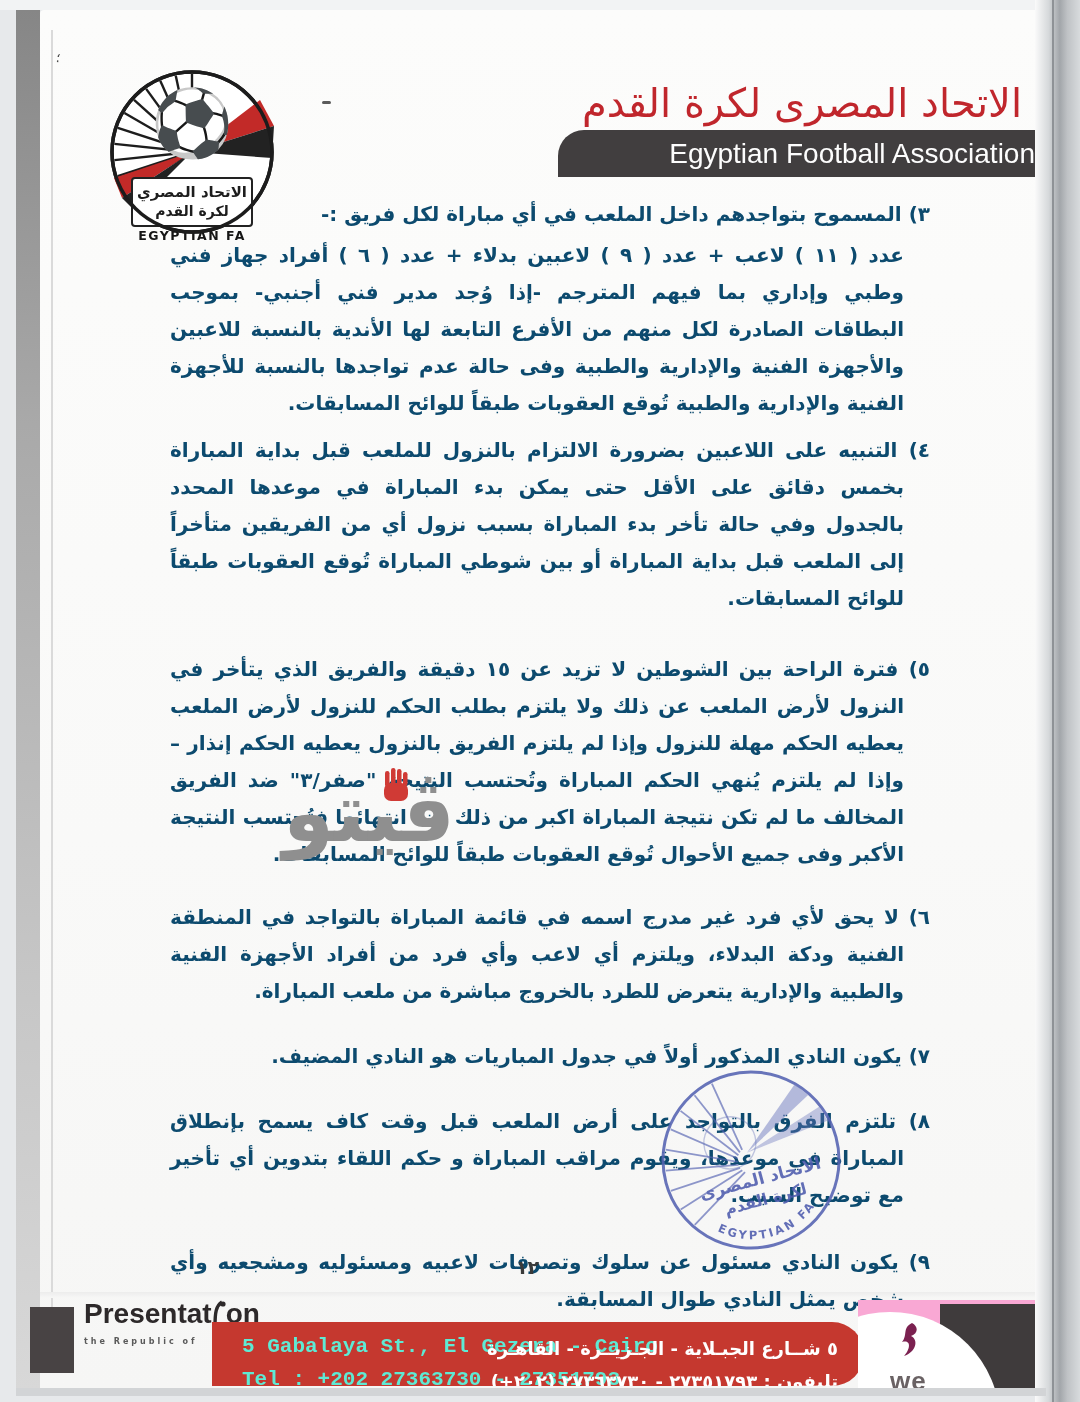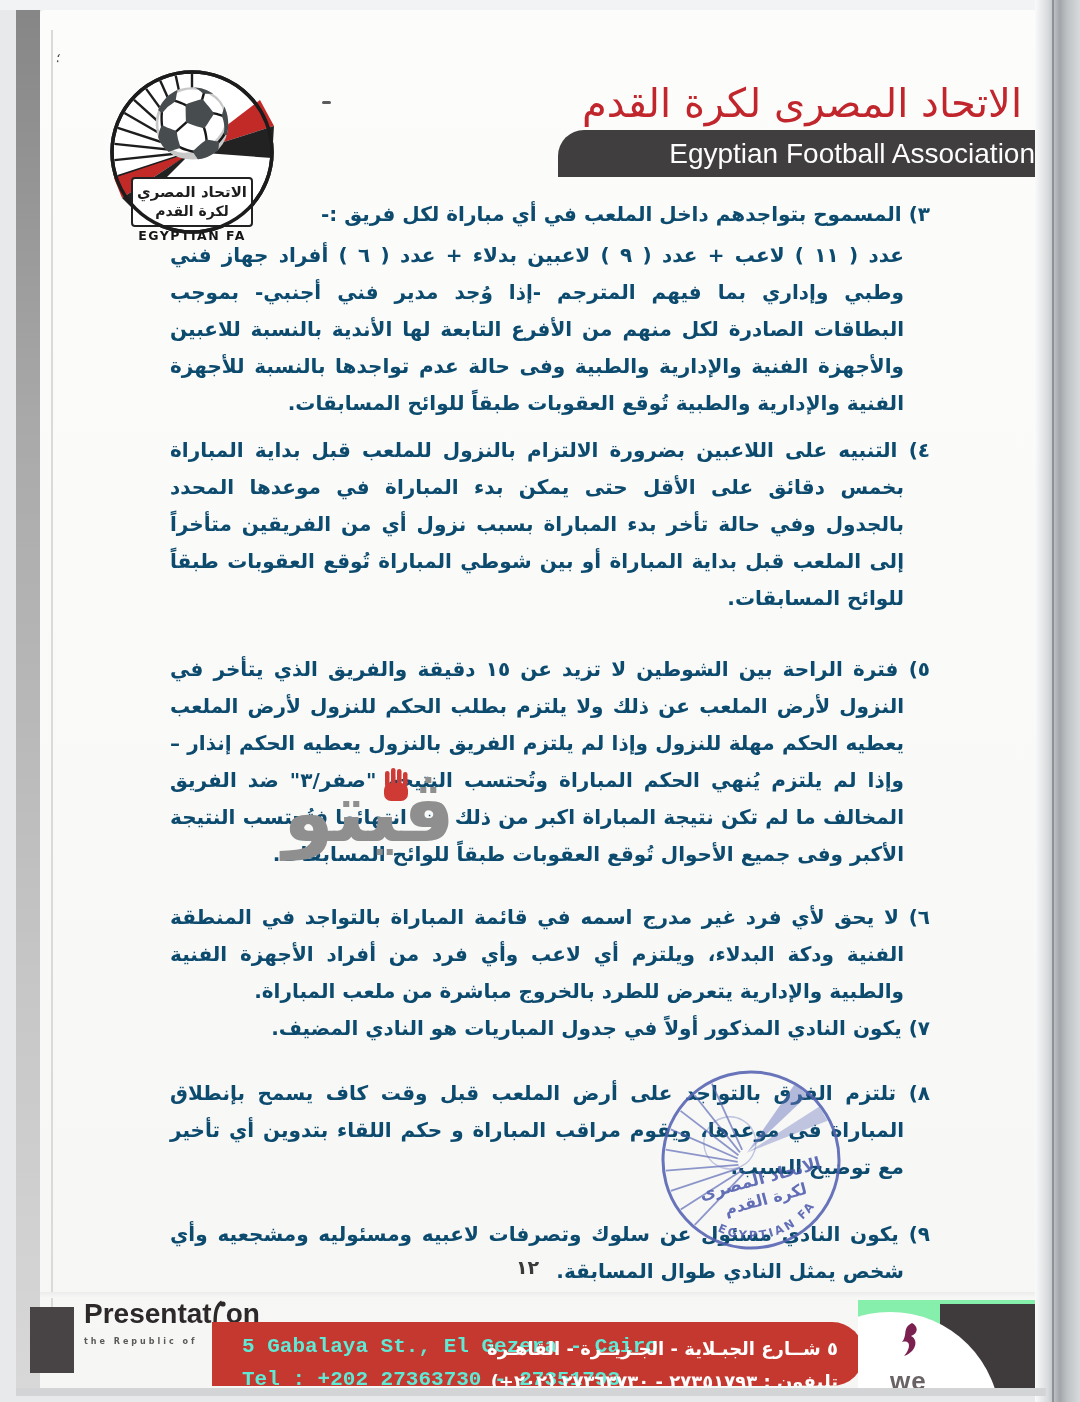--- a/index.html
+++ b/index.html
@@ -60,21 +60,21 @@
                    font-family:"Liberation Sans",sans-serif;}
   .pres-falcon{position:absolute;left:128px;top:46px;}
 
   .ft-band{position:absolute;left:212px;top:1322px;width:652px;height:64px;background:#c5382f;
            border-radius:0 34px 34px 0;overflow:hidden;}
   .ft-en{position:absolute;left:30px;top:8px;color:#5eead4;font-family:Liberation Mono, monospace;
          font-weight:700;font-size:21px;line-height:33px;white-space:nowrap;}
   .ft-ar{position:absolute;right:26px;top:10px;color:#fff;direction:rtl;text-align:right;
          font-weight:700;font-size:18px;line-height:33px;white-space:nowrap;}
 
-  .we-logo{position:absolute;left:858px;top:1300px;width:177px;height:88px;overflow:hidden;background:#86efac;}
+  .we-logo{position:absolute;left:858px;top:1300px;width:177px;height:88px;overflow:hidden;background:#f9a8d4;}
   .we-dark{position:absolute;left:82px;top:4px;width:95px;height:84px;background:#3f3b3c;}
   .we-circle{position:absolute;left:-78px;top:12px;width:220px;height:220px;border-radius:50%;background:#fff;}
   .we-flame{position:absolute;left:38px;top:22px;}
   .we-text{position:absolute;left:32px;top:66px;color:#6a6264;font-weight:700;font-size:26px;
            font-family:"Liberation Sans",sans-serif;letter-spacing:1px;}
 </style>
 </head>
 <body>
 
 <div class="scan">
@@ -116,21 +116,21 @@
   <div class="hdr-bar">
     <span>Egyptian Football Association</span>
   </div>
 
   <div class="clauses">
       <p class="clause" style="margin-top: 0px;"><span class="cnum">٣) </span>المسموح بتواجدهم داخل الملعب في أي مباراة لكل فريق :-</p>
       <p class="clause cont" style="margin-top: 4px;">عدد ( ١١ ) لاعب + عدد ( ٩ ) لاعبين بدلاء + عدد ( ٦ ) أفراد جهاز فني وطبي وإداري بما فيهم المترجم -إذا وُجد مدير فني أجنبي- بموجب البطاقات الصادرة لكل منهم من الأفرع التابعة لها الأندية بالنسبة للاعبين والأجهزة الفنية والإدارية والطبية وفى حالة عدم تواجدها بالنسبة للأجهزة الفنية والإدارية والطبية تُوقع العقوبات طبقاً للوائح المسابقات.</p>
       <p class="clause" style="margin-top: 10px;"><span class="cnum">٤) </span>التنبيه على اللاعبين بضرورة الالتزام بالنزول للملعب قبل بداية المباراة بخمس دقائق على الأقل حتى يمكن بدء المباراة في موعدها المحدد بالجدول وفي حالة تأخر بدء المباراة بسبب نزول أي من الفريقين متأخراً إلى الملعب قبل بداية المباراة أو بين شوطي المباراة تُوقع العقوبات طبقاً للوائح المسابقات.</p>
       <p class="clause" style="margin-top: 34px;"><span class="cnum">٥) </span>فترة الراحة بين الشوطين لا تزيد عن ١٥ دقيقة والفريق الذي يتأخر في النزول لأرض الملعب عن ذلك ولا يلتزم بطلب الحكم للنزول لأرض الملعب يعطيه الحكم مهلة للنزول وإذا لم يلتزم الفريق بالنزول يعطيه الحكم إنذار – وإذا لم يلتزم يُنهي الحكم المباراة وتُحتسب النتيجة "صفر/٣" ضد الفريق المخالف ما لم تكن نتيجة المباراة اكبر من ذلك عند انتهائها فتُحتسب النتيجة الأكبر وفى جميع الأحوال تُوقع العقوبات طبقاً للوائح المسابقات.</p>
       <p class="clause" style="margin-top: 26px;"><span class="cnum">٦) </span>لا يحق لأي فرد غير مدرج اسمه في قائمة المباراة بالتواجد في المنطقة الفنية ودكة البدلاء، ويلتزم أي لاعب وأي فرد من أفراد الأجهزة الفنية والطبية والإدارية يتعرض للطرد بالخروج مباشرة من ملعب المباراة.</p>
-      <p class="clause" style=""><span class="cnum">٧) </span>يكون النادي المذكور أولاً في جدول المباريات هو النادي المضيف.</p>
+      <p class="clause" style="margin-top: 28px;"><span class="cnum">٧) </span>يكون النادي المذكور أولاً في جدول المباريات هو النادي المضيف.</p>
       <p class="clause" style="margin-top: 28px;"><span class="cnum">٨) </span>تلتزم الفرق بالتواجد على أرض الملعب قبل وقت كاف يسمح بإنطلاق المباراة في موعدها، ويقوم مراقب المباراة و حكم اللقاء بتدوين أي تأخير مع توضيح السبب.</p>
       <p class="clause" style="margin-top: 30px;"><span class="cnum">٩) </span>يكون النادي مسئول عن سلوك وتصرفات لاعبيه ومسئوليه ومشجعيه وأي شخص يمثل النادي طوال المسابقة.</p>
     </div>
 
   <div class="watermark">
     <div class="wm-text">ڤيتو</div>
     <svg class="wm-hand" width="34" height="36" viewBox="0 0 34 36">
       <g fill="#d03a35">
         <rect x="5" y="15" width="24" height="18" rx="7"></rect>
         <rect x="6" y="3" width="4.5" height="16" rx="2.2"></rect>

